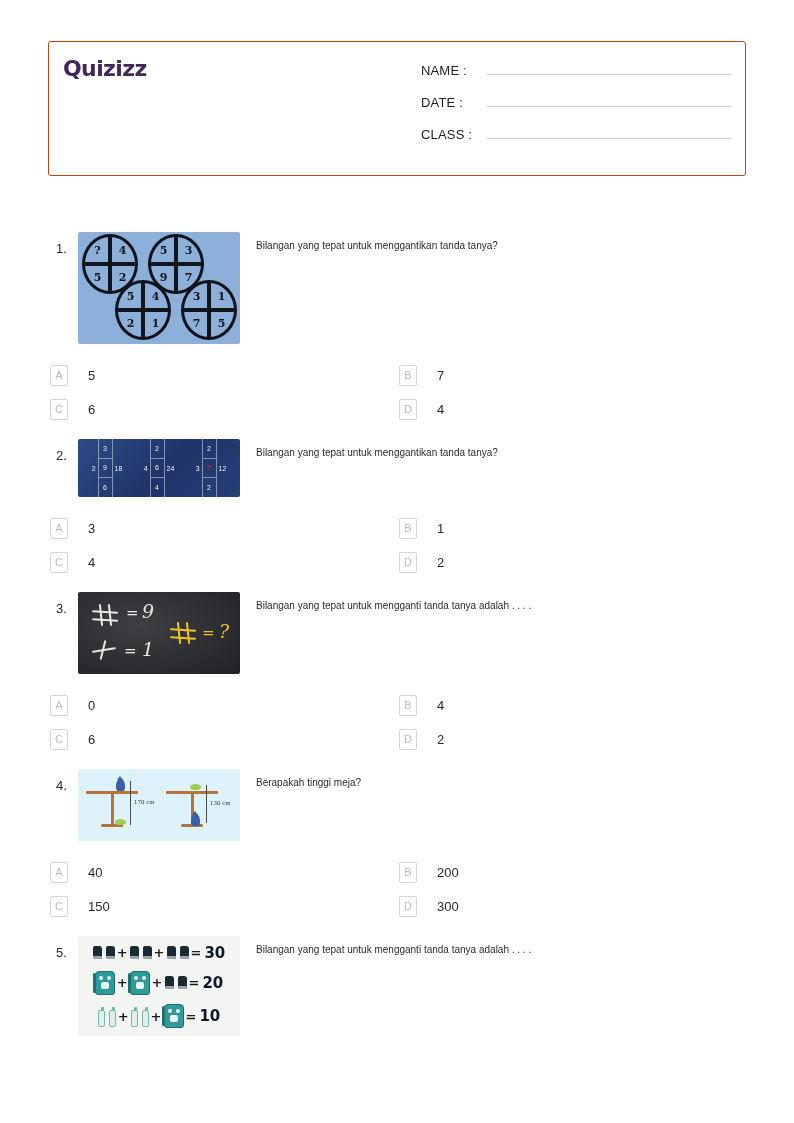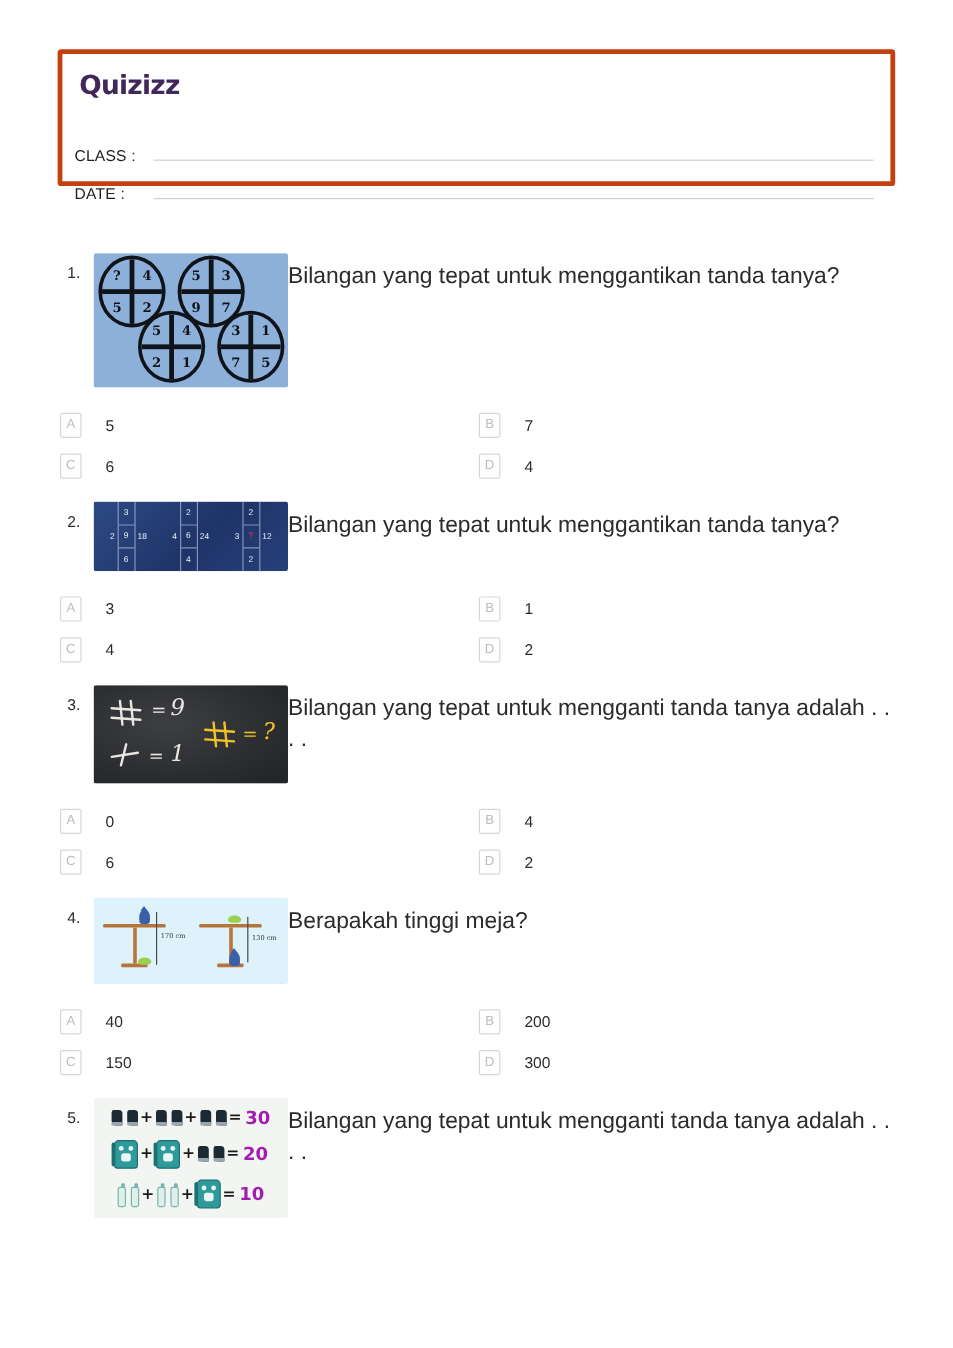--- a/index.html
+++ b/index.html
@@ -12,25 +12,24 @@
     color: #2b2b2b;
     overflow: hidden;
   }
 
   .page { position: relative; width: 794px; height: 1123px; padding: 0 48px; }
 
   
   .header-card {
     position: relative;
     margin-top: 41px;
-    height: 114px;
-    border: 4px solid #c2410c;
+    height: 135px;
+    border: 1px solid #c2410c;
     border-radius: 3px;
     display: flex;
-    flex-direction: column;
   }
   .header-left {
     width: 52%;
     padding: 16px 0 0 14px;
     display: flex;
     flex-direction: column;
   }
   .logo {
     font-size: 22px;
     font-weight: bold;
@@ -82,24 +81,25 @@
   }
   .q-media {
     width: 162px;
     flex: none;
     border-radius: 2px;
     overflow: hidden;
     position: relative;
   }
   .q-text {
     flex: 1;
-    font-size: 19px;
+    font-size: 10px;
     line-height: 1.35;
     color: #2b2b2b;
     padding-top: 7px;
+    padding-left: 16px;
   }
 
   .options {
     display: flex;
     flex-wrap: wrap;
     margin-top: 14px;
   }
   .opt {
     width: 50%;
     display: flex;
@@ -256,21 +256,21 @@
     width: 162px; height: 100px;
     background: #f2f5f1;
     position: relative;
     display: flex;
     flex-direction: column;
     justify-content: space-around;
     padding: 3px 4px;
   }
   .eqrow { display: flex; align-items: center; justify-content: center; gap: 2px; }
   .eq-op { font-size: 13px; font-weight: bold; color: #1a1a1a; font-family: "DejaVu Sans", sans-serif; }
-  .eq-res { font-size: 15px; font-weight: bold; color: #a21caf; font-family: "DejaVu Sans", sans-serif; margin-left: 1px; }
+  .eq-res { font-size: 15px; font-weight: bold; color: #0f172a; font-family: "DejaVu Sans", sans-serif; margin-left: 1px; }
 
   .boots { width: 22px; height: 13px; position: relative; }
   .boots b, .boots s {
     position: absolute; bottom: 0; width: 9px; height: 13px;
     background: #1b2a33; border-radius: 2px 3px 1px 4px;
     display: block;
   }
   .boots b { left: 0; }
   .boots s { right: 0; }
   .boots b::after, .boots s::after {
@@ -318,25 +318,29 @@
 <div class="page">
 
   <div class="header-card">
     <div class="header-left">
       <div class="logo"><span>Quizizz</span></div>
       <div class="title-wrap">
       </div>
     </div>
     <div class="header-right">
       <div class="field-row">
-        <span class="field-label">CLASS :</span>
+        <span class="field-label">NAME :</span>
         <span class="field-line"></span>
       </div>
       <div class="field-row">
         <span class="field-label">DATE  :</span>
+        <span class="field-line"></span>
+      </div>
+      <div class="field-row">
+        <span class="field-label">CLASS :</span>
         <span class="field-line"></span>
       </div>
     </div>
   </div>
 
   <div class="questions">
 
     <div class="q-block">
       <div class="q-main">
         <div class="q-num">1.</div>

